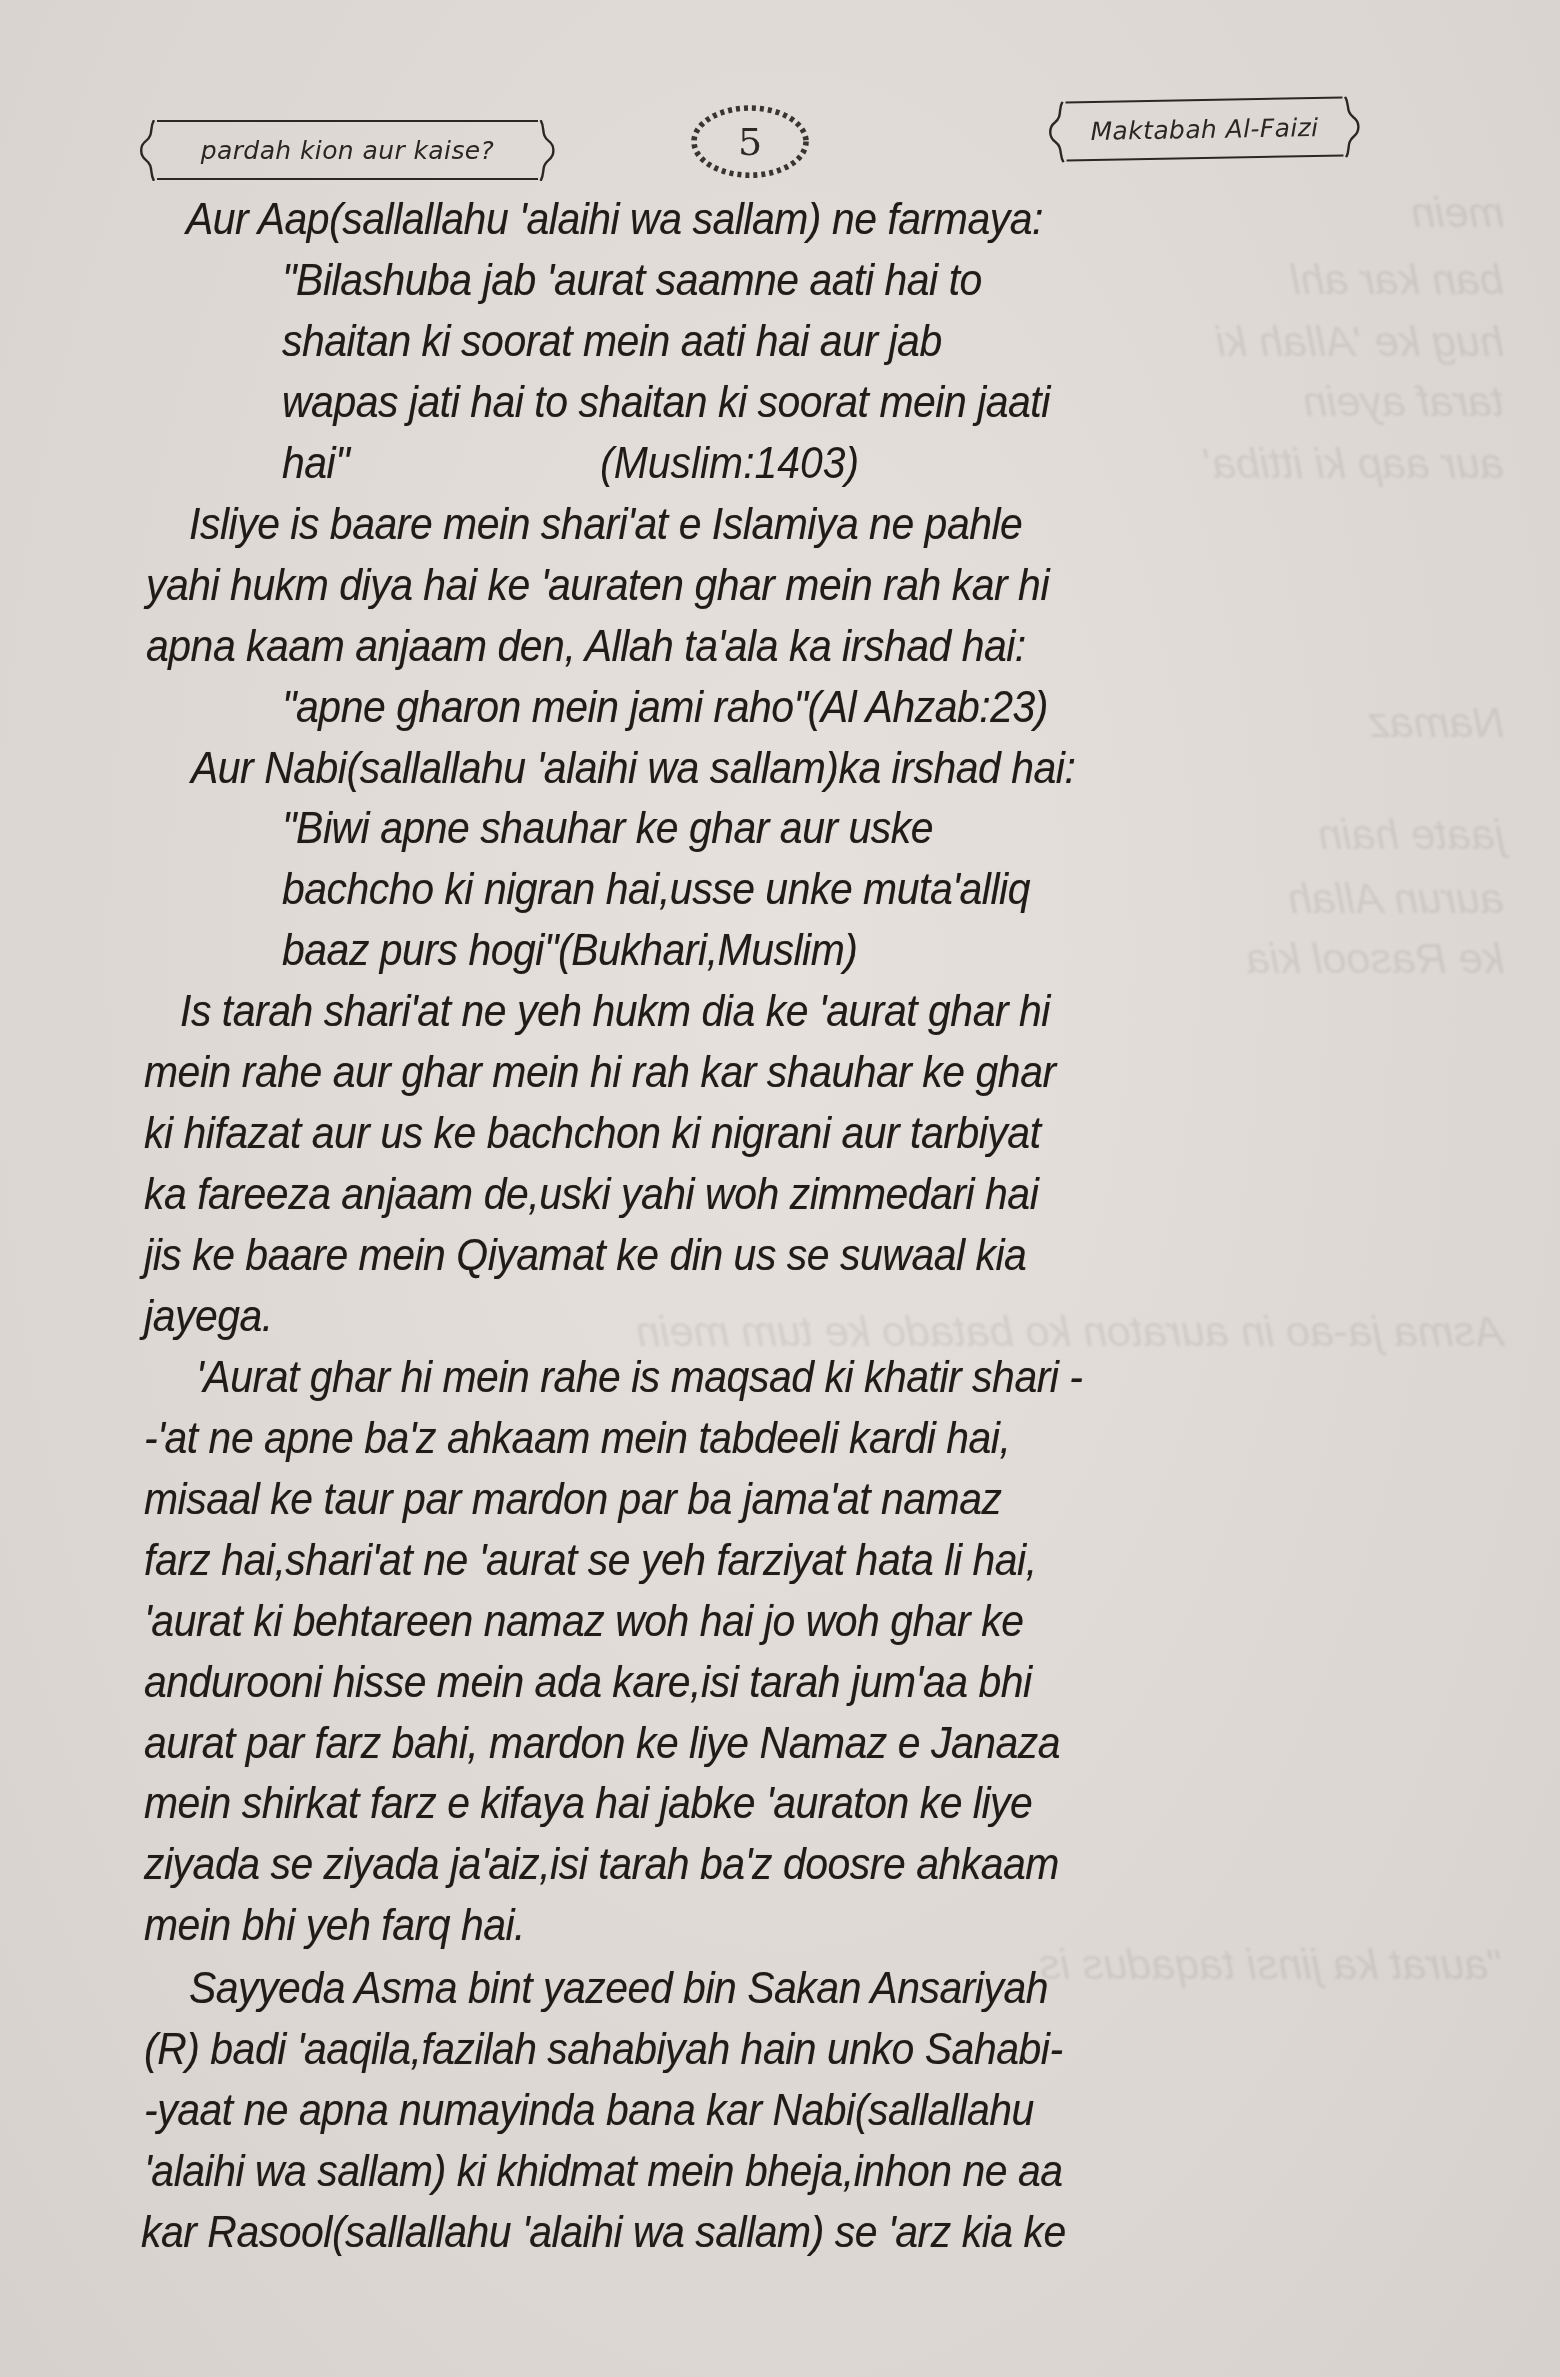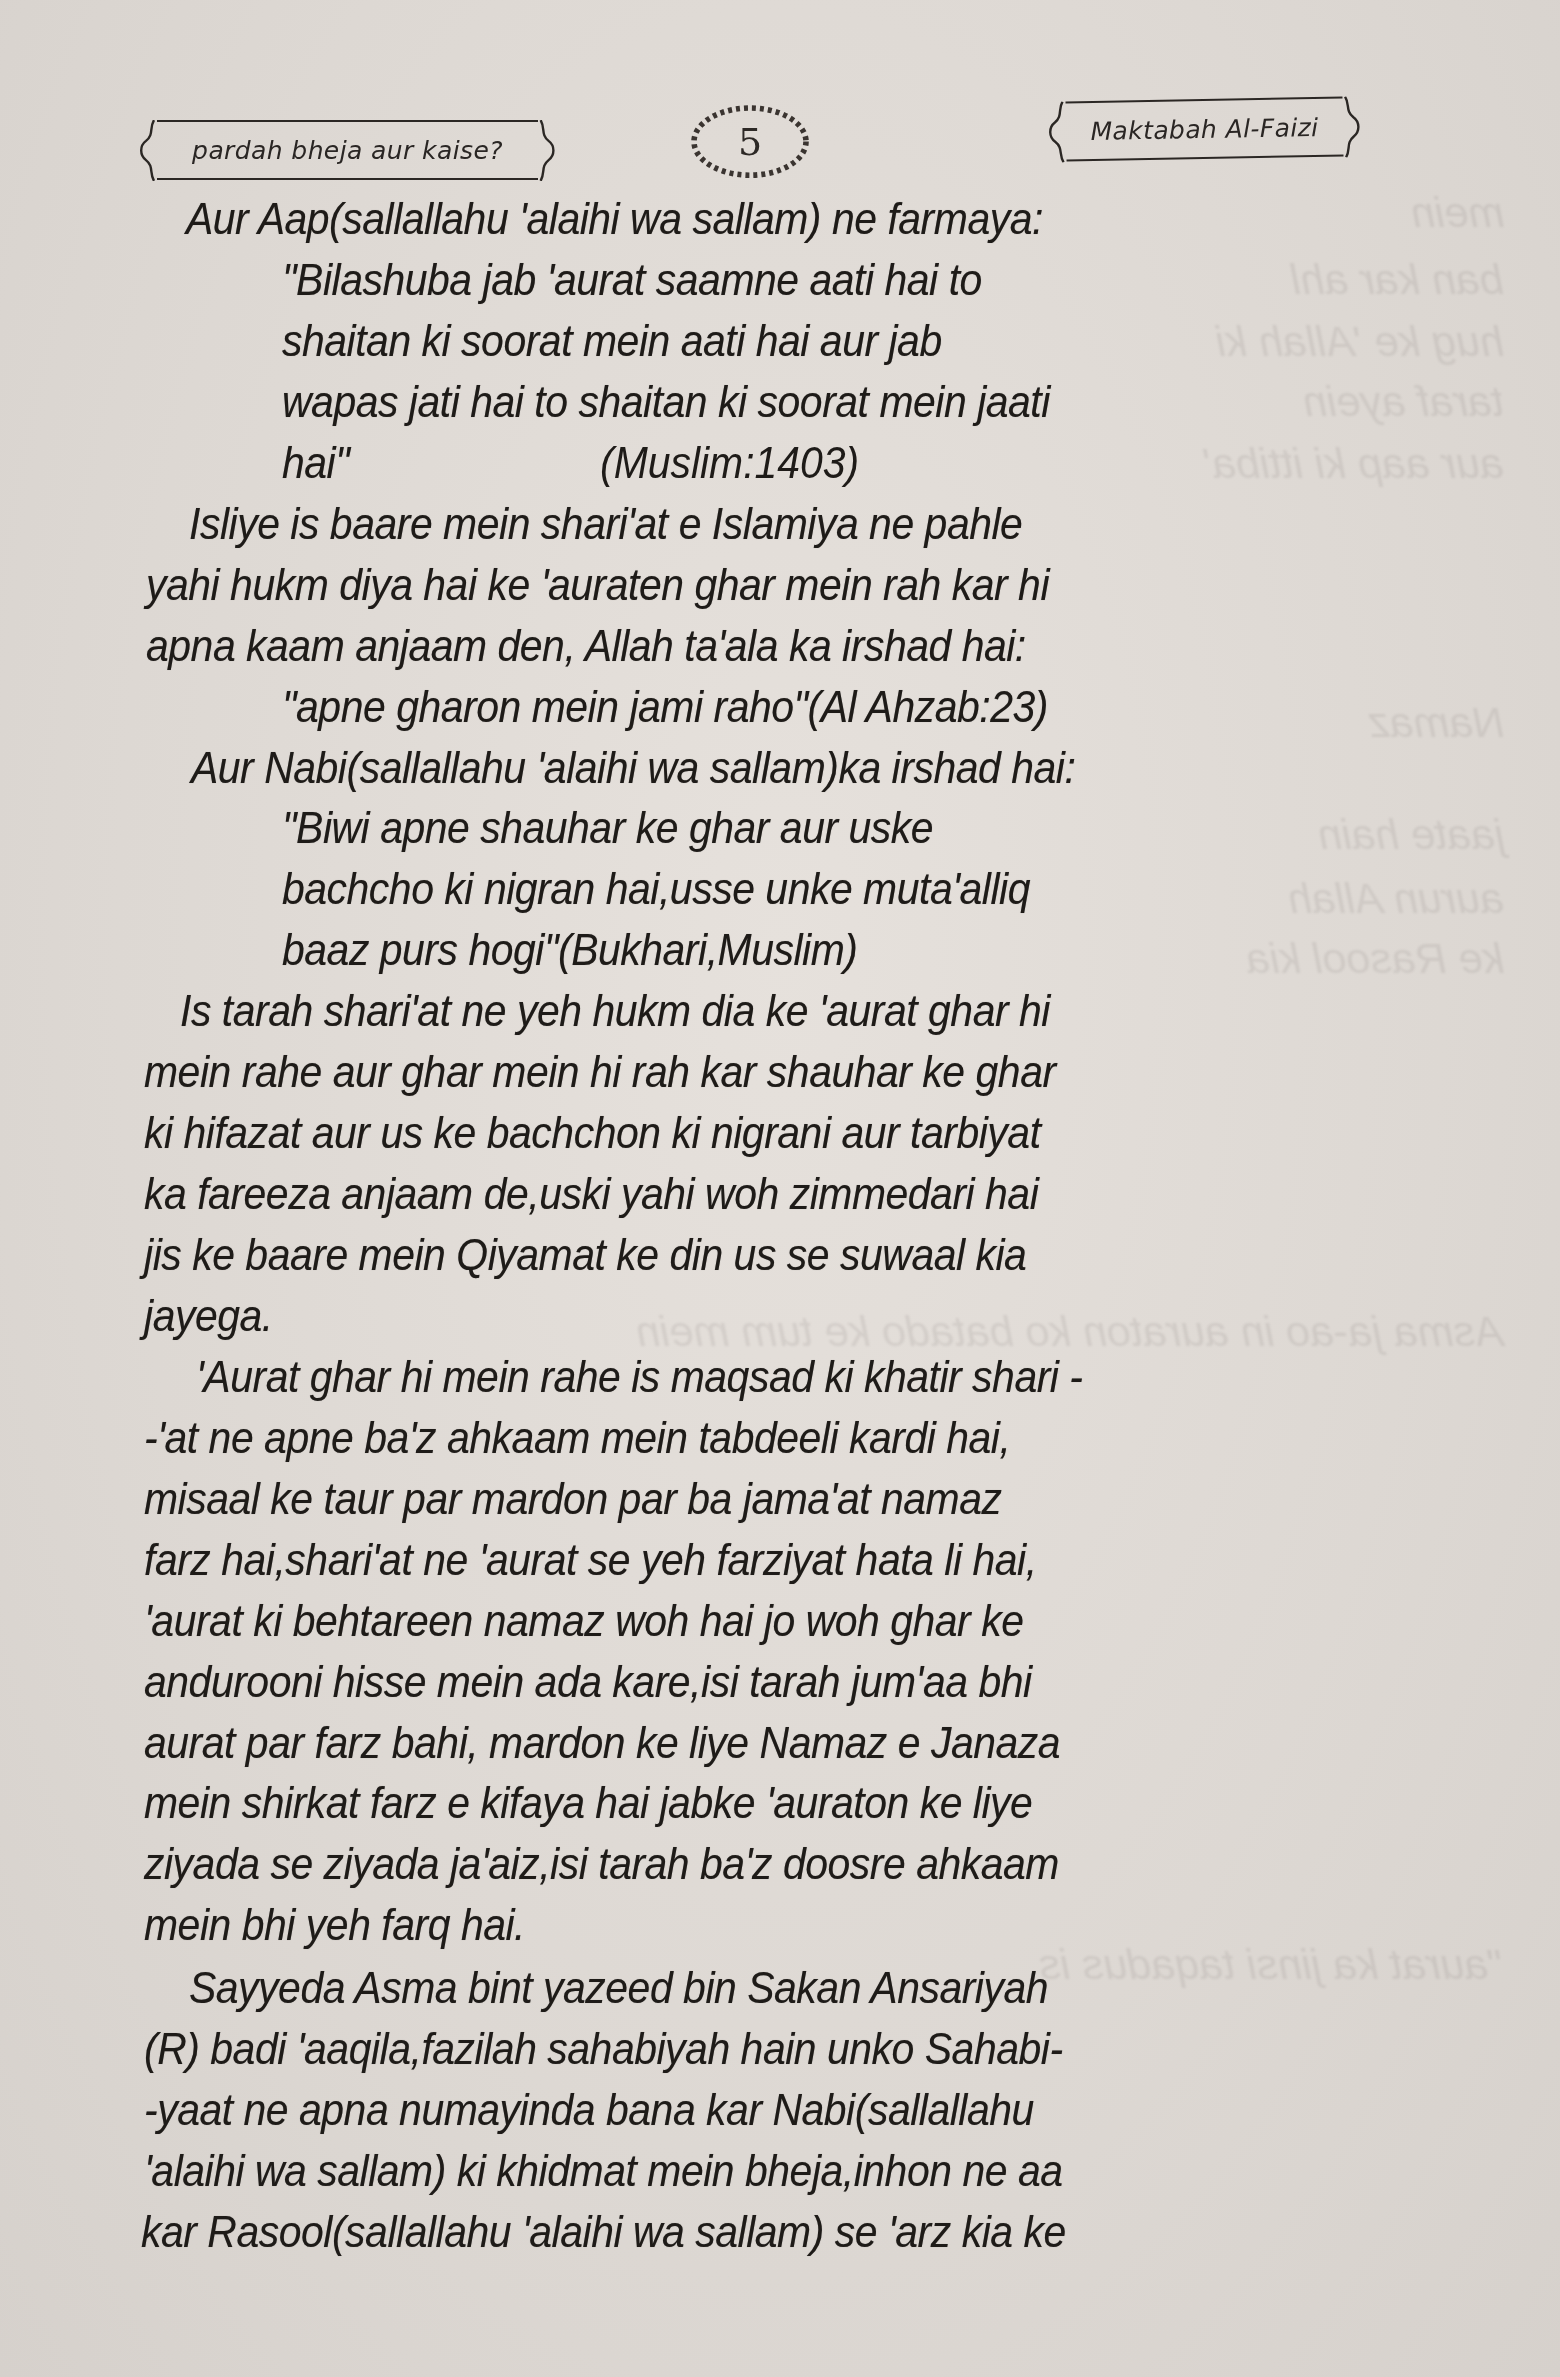--- a/index.html
+++ b/index.html
@@ -53,21 +53,21 @@
 <div class="ghost" style="right:56px; top:810px;">jaate hain</div>
 <div class="ghost" style="right:56px; top:874px;">aurun Allah</div>
 <div class="ghost" style="right:56px; top:934px;">ke Rasool kia</div>
 <div class="ghost" style="right:56px; top:1307px;">Asma ja-ao in auraton ko batado ke tum mein</div>
 <div class="ghost" style="right:56px; top:1940px;">"aurat ka jinsi taqadus is</div>
 
 <div class="hdr-box" style="left:157px; top:120px; width:381px;">
   <svg class="cap l" viewBox="0 0 22 76">
       <path d="M20 0 C 14 10, 20 18, 10 26 C 2 32, 2 44, 10 50 C 20 58, 14 66, 20 76" fill="none" stroke="#2b2724" stroke-width="3"></path>
     </svg>
-  <span class="hdr-text">pardah  bheja aur kaise?</span>
+  <span class="hdr-text">pardah  kion aur kaise?</span>
   <svg class="cap r" viewBox="0 0 22 76">
       <path d="M2 0 C 8 10, 2 18, 12 26 C 20 32, 20 44, 12 50 C 2 58, 8 66, 2 76" fill="none" stroke="#2b2724" stroke-width="3"></path>
     </svg>
 </div>
 
 <div class="pgnum-wrap">
   <svg width="128" height="84" viewBox="0 0 160 105" style="position:absolute;left:0;top:0;">
     <ellipse cx="80" cy="52" rx="70" ry="42" fill="none" stroke="#3a3430" stroke-width="7" stroke-dasharray="5 5"></ellipse>
   </svg>
   <div class="pgnum">5</div>

